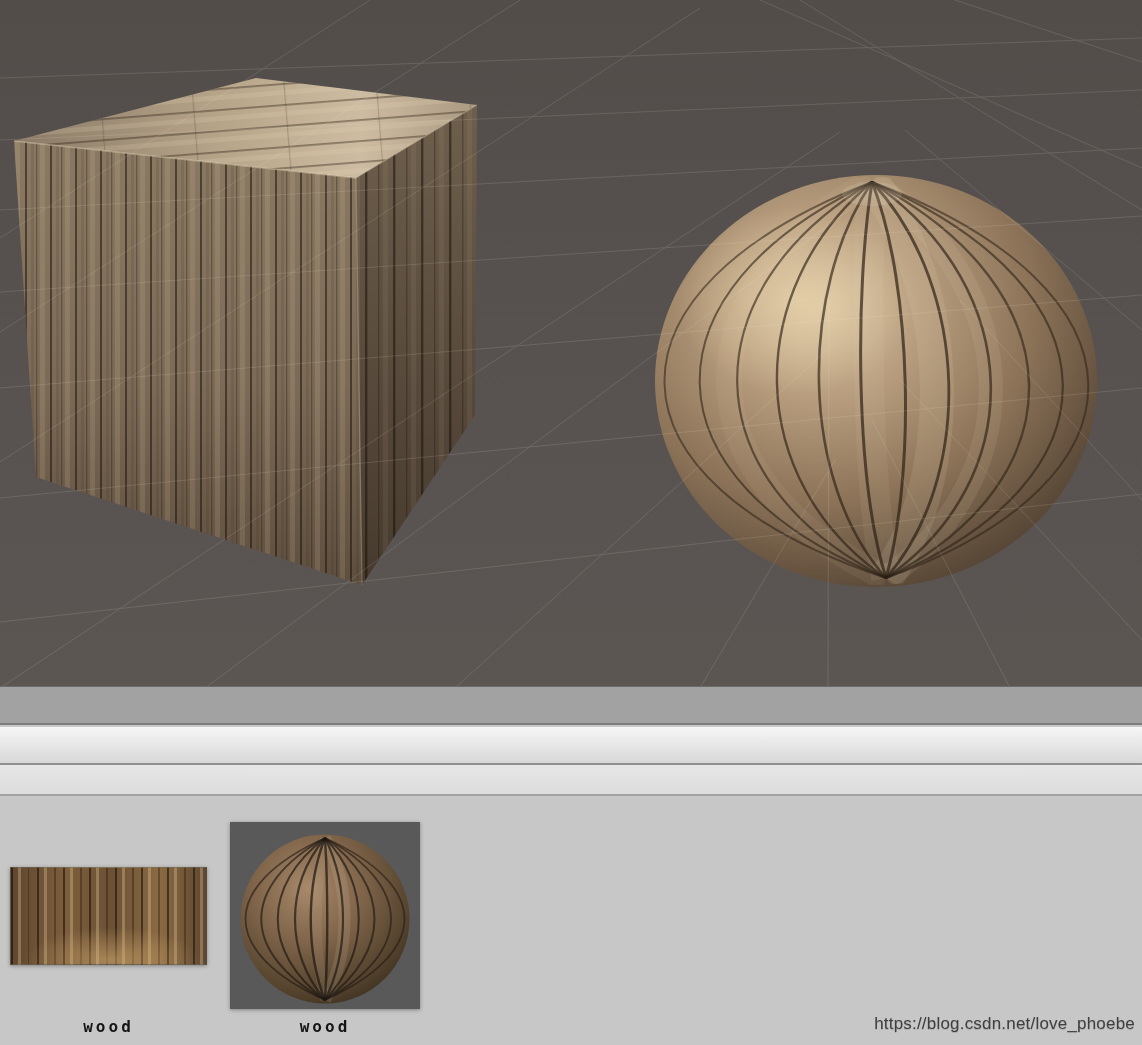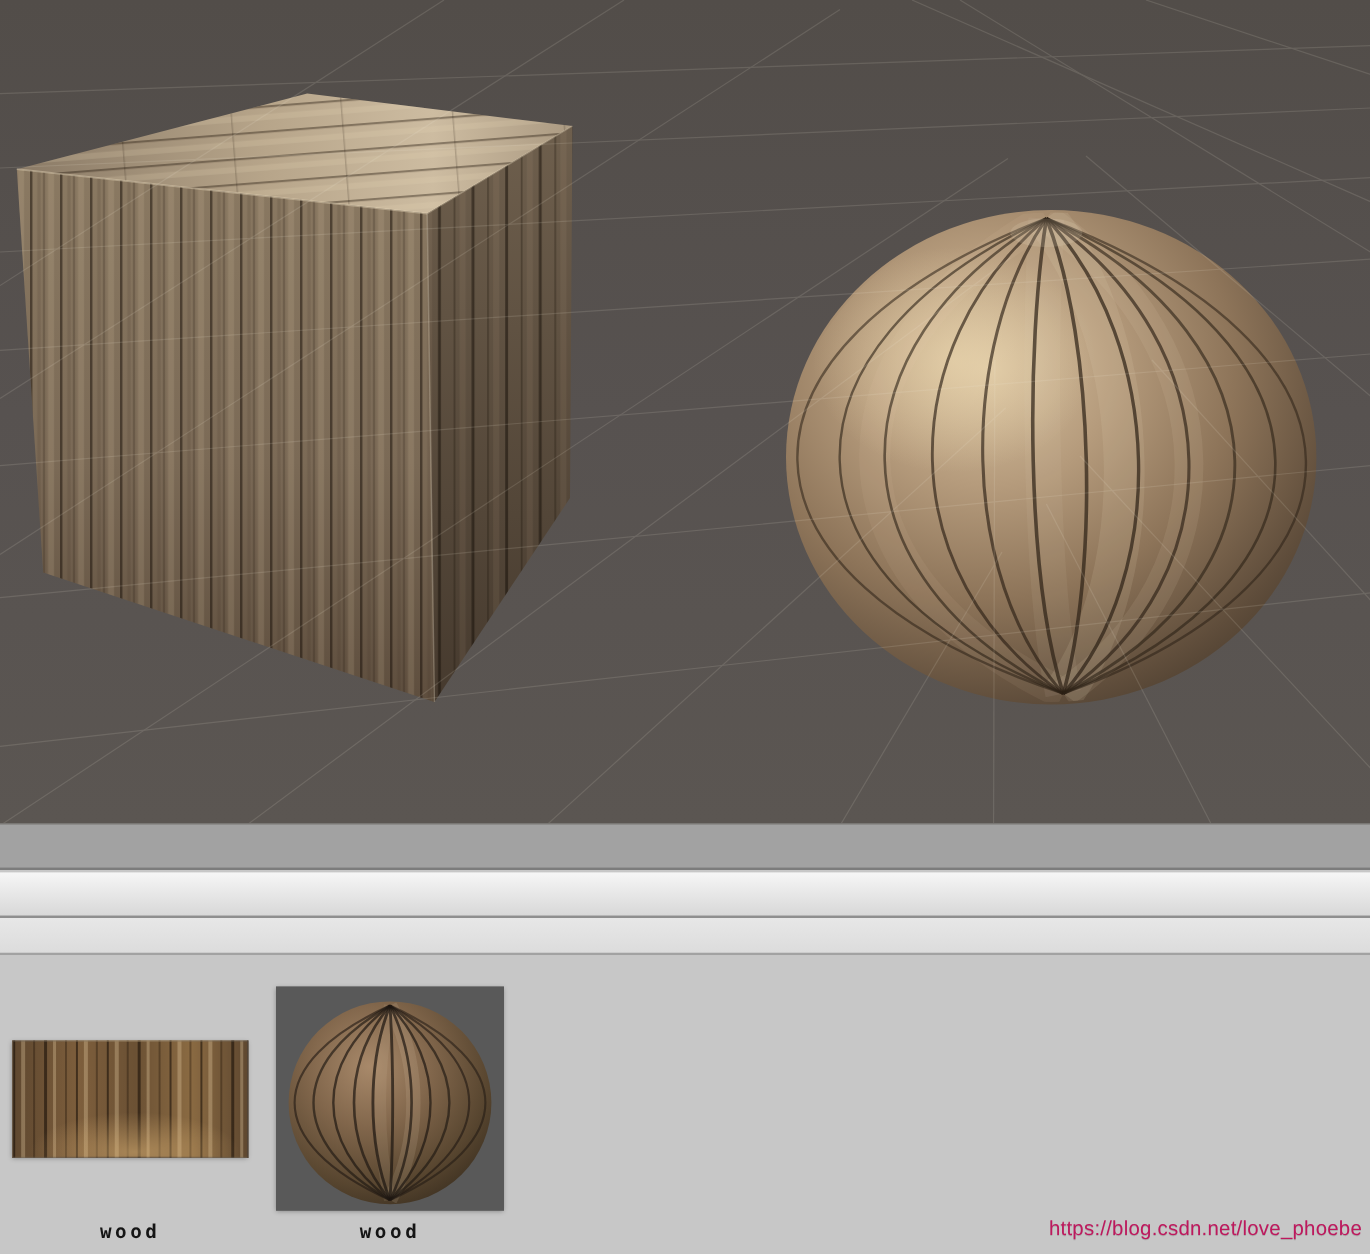--- a/index.html
+++ b/index.html
@@ -41,21 +41,21 @@
         rgba(28,16,6,.35) 17px 18.5px, rgba(0,0,0,0) 18.5px 26px),
       linear-gradient(90deg,#5e472f,#7d5e3c 28%,#6b5134 52%,#8a6a42 76%,#5f4830);}
   #thumb-mat{left:230px;top:26px;width:190px;height:187px;background:#595959;
     box-shadow:0 1px 4px rgba(0,0,0,.35);}
   .asset-label{top:221px;height:20px;text-align:center;
     font-family:"DejaVu Sans Mono","Liberation Mono",monospace;
     font-weight:bold;font-size:16px;letter-spacing:3px;color:#151515;}
   #label-tex{left:10px;width:197px;}
   #label-mat{left:230px;width:190px;}
 
-  #watermark{right:7px;top:1014px;font-size:17px;color:#be185d;
+  #watermark{right:7px;top:1014px;font-size:17px;color:#404040;
     text-shadow:0 1px 0 rgba(140,140,140,.45);letter-spacing:.2px;}
 </style>
 </head>
 <body>
 
 <svg id="scene" class="abs" viewBox="0 0 1142 686" xmlns="http://www.w3.org/2000/svg">
   <defs>
     <linearGradient id="bgGrad" x1="0" y1="0" x2="0" y2="1">
       <stop offset="0" stop-color="#524d49"></stop>
       <stop offset="0.5" stop-color="#575250"></stop>

